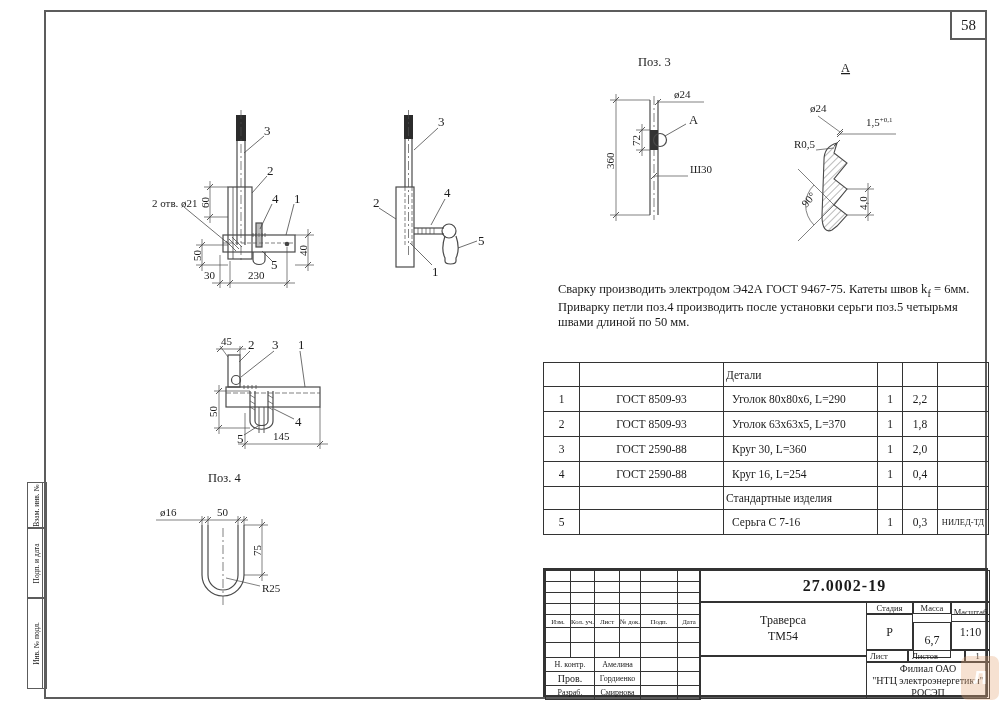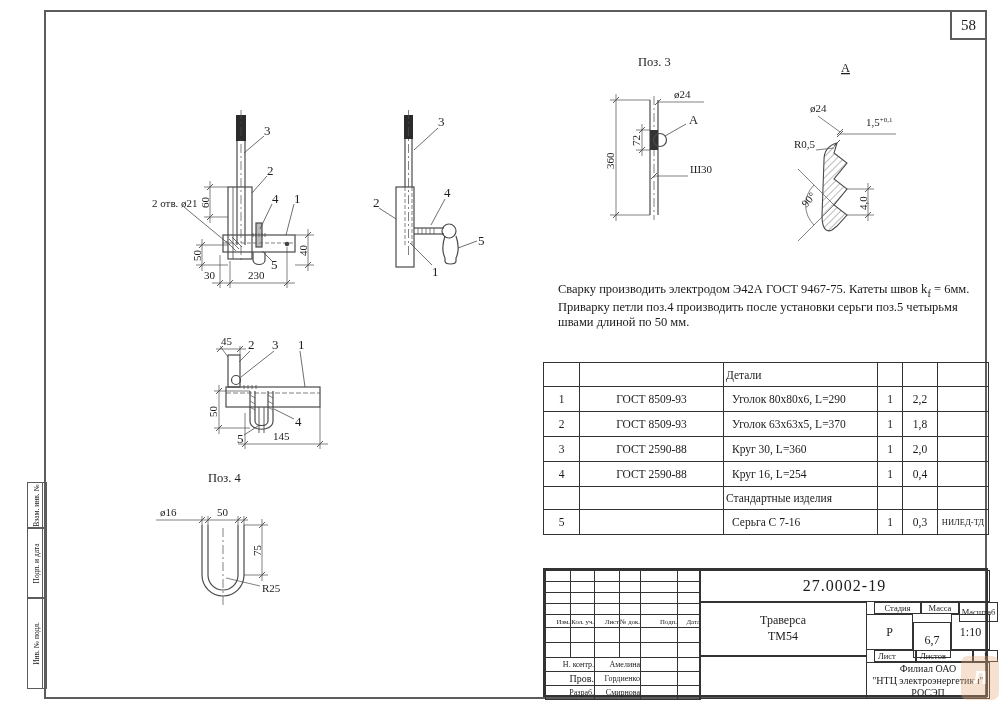--- a/index.html
+++ b/index.html
@@ -20,27 +20,27 @@
   table.parts{border-collapse:collapse;table-layout:fixed;width:445px;}
   table.parts td{border:1.4px solid #333;font-size:11.5px;text-align:center;padding:0 2px;overflow:hidden;}
   table.parts td.nm{text-align:left;padding-left:8px;}
   table.parts td.sec{text-align:left;}
   table.parts td.note{font-size:8.5px;padding:0;}
   .hdr2{font-size:10.5px;line-height:1.1;}
   
   .tb{left:543px;top:568px;width:445px;height:129px;border:2px solid #333;box-sizing:border-box;}
   .tb .cell{position:absolute;box-sizing:border-box;border:1px solid #333;}
   table.rev{border-collapse:collapse;table-layout:fixed;width:155px;}
-  table.rev td{border:1px solid #333;font-size:6.8px;text-align:right;padding:0;overflow:hidden;white-space:nowrap;}
+  table.rev td{border:1px solid #333;font-size:6.8px;text-align:center;padding:0;overflow:hidden;white-space:nowrap;}
   .docnum{left:154px;top:0;width:291px;height:32px;display:flex;align-items:center;justify-content:center;
-          font-size:16px;letter-spacing:1px;}
+          font-size:16px;letter-spacing:1px;font-weight:bold;}
   .tname{left:154px;top:32px;width:168px;height:54px;display:flex;flex-direction:column;
          align-items:center;justify-content:center;font-size:12px;line-height:1.3;}
   .tempty{left:154px;top:86px;width:168px;height:43px;}
-  .small-lab{font-size:8.5px;display:flex;align-items:center;justify-content:center;margin-left:8px;}
+  .small-lab{font-size:8.5px;display:flex;align-items:center;justify-content:center;}
   .val{font-size:12px;display:flex;align-items:center;justify-content:center;}
   .company{left:321px;top:92px;width:124px;height:37px;font-size:10px;line-height:1.2;
            display:flex;flex-direction:column;align-items:center;justify-content:center;white-space:nowrap;}
   
   .wm{left:961px;top:656px;width:38px;height:44px;background:rgba(228,170,122,.35);border-radius:7px;
       display:flex;align-items:center;justify-content:center;}
   .wm span{color:rgba(255,255,255,.95);font-weight:bold;font-size:19px;font-family:"Liberation Sans",sans-serif;}
   svg text{font-family:"Liberation Serif","DejaVu Serif",serif;fill:#1d1d1d;}
   .dim{font-size:11px;}
   .bal{font-size:13px;}

